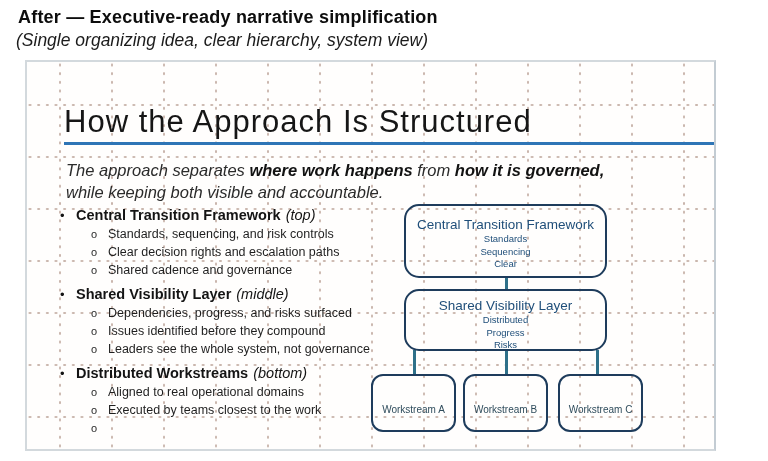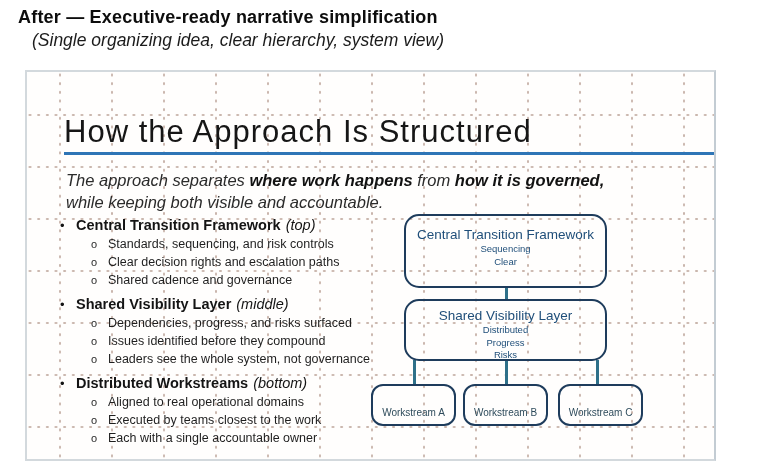--- a/index.html
+++ b/index.html
@@ -8,27 +8,27 @@
     background:#ffffff;
     font-family:"Liberation Sans", sans-serif;
   }
 
   
   .page-title {
     position:absolute; left:18px; top:7px;
     font-size:18px; font-weight:700; color:#0d0d0d; letter-spacing:.2px;
   }
   .page-subtitle {
-    position:absolute; left:32px; top:30px;
+    position:absolute; left:16px; top:30px;
     font-size:17.5px; font-style:italic; color:#1b1b1b;
   }
 
   
   .slide {
-    position:absolute; left:25px; top:70px; width:691px; height:391px;
+    position:absolute; left:25px; top:60px; width:691px; height:391px;
     box-sizing:border-box;
     background-color:#fffefd;
     border:2px solid #d3d9dd;
     border-right-color:#c3ccd3;
     overflow:hidden;
     background-image:
       radial-gradient(circle, #c9b5ac 1px, rgba(0,0,0,0) 1.45px),
       radial-gradient(circle, #c9b5ac 1px, rgba(0,0,0,0) 1.45px);
     background-size: 8.67px 52px, 52px 8.67px;
     background-position: 16px 17px, 7px 16px;
@@ -70,23 +70,23 @@
     position:absolute; box-sizing:border-box;
     border:2.5px solid #1e3c5c; border-radius:15px;
     background:transparent; text-align:center; color:#1f4e79;
   }
   .box-top { left:377px; top:142px; width:203px; height:74px; padding-top:10px; }
   .box-mid { left:377px; top:227px; width:203px; height:62px; padding-top:6px; }
   .dbox-title { font-size:13.5px; line-height:17px; }
   .dbox-item  { font-size:9.5px;  line-height:12.5px; }
 
   .ws {
-    position:absolute; top:312px; height:42px; box-sizing:border-box;
+    position:absolute; top:312px; height:58px; box-sizing:border-box;
     border:2px solid #1e3c5c; border-radius:12px;
-    font-size:10px; color:#2f4c5c; text-align:center; padding-top:21px;
+    font-size:10px; color:#2f4c5c; text-align:center; padding-top:28px;
     background:transparent;
   }
   .ws-a { left:344px; width:85px; }
   .ws-b { left:436px; width:85px; }
   .ws-c { left:531px; width:85px; }
 
   .conn { position:absolute; width:2.5px; background:#2e7089; }
   .conn-1 { left:478px; top:214px; height:14px; }
   .conn-a { left:386px; top:288px; height:25px; }
   .conn-b { left:478px; top:288px; height:25px; }
@@ -159,33 +159,33 @@
       <div class="sub-item">
         <span class="sub-bullet">o</span>
         <span>Aligned to real operational domains</span>
       </div>
       <div class="sub-item">
         <span class="sub-bullet">o</span>
         <span>Executed by teams closest to the work</span>
       </div>
       <div class="sub-item">
         <span class="sub-bullet">o</span>
-        <span>Each with a single accountable owner</span>
       </div>
     </div>
 
   </div>
 
   <div class="conn conn-1"></div>
   <div class="conn conn-a"></div>
   <div class="conn conn-b"></div>
   <div class="conn conn-c"></div>
 
   <div class="dbox box-top">
     <div class="dbox-title">Central Transition Framework</div>
+    <div class="dbox-item">Standards</div>
     <div class="dbox-item">Sequencing</div>
     <div class="dbox-item">Clear</div>
   </div>
 
   <div class="dbox box-mid">
     <div class="dbox-title">Shared Visibility Layer</div>
     <div class="dbox-item">Distributed</div>
     <div class="dbox-item">Progress</div>
     <div class="dbox-item">Risks</div>
   </div>

